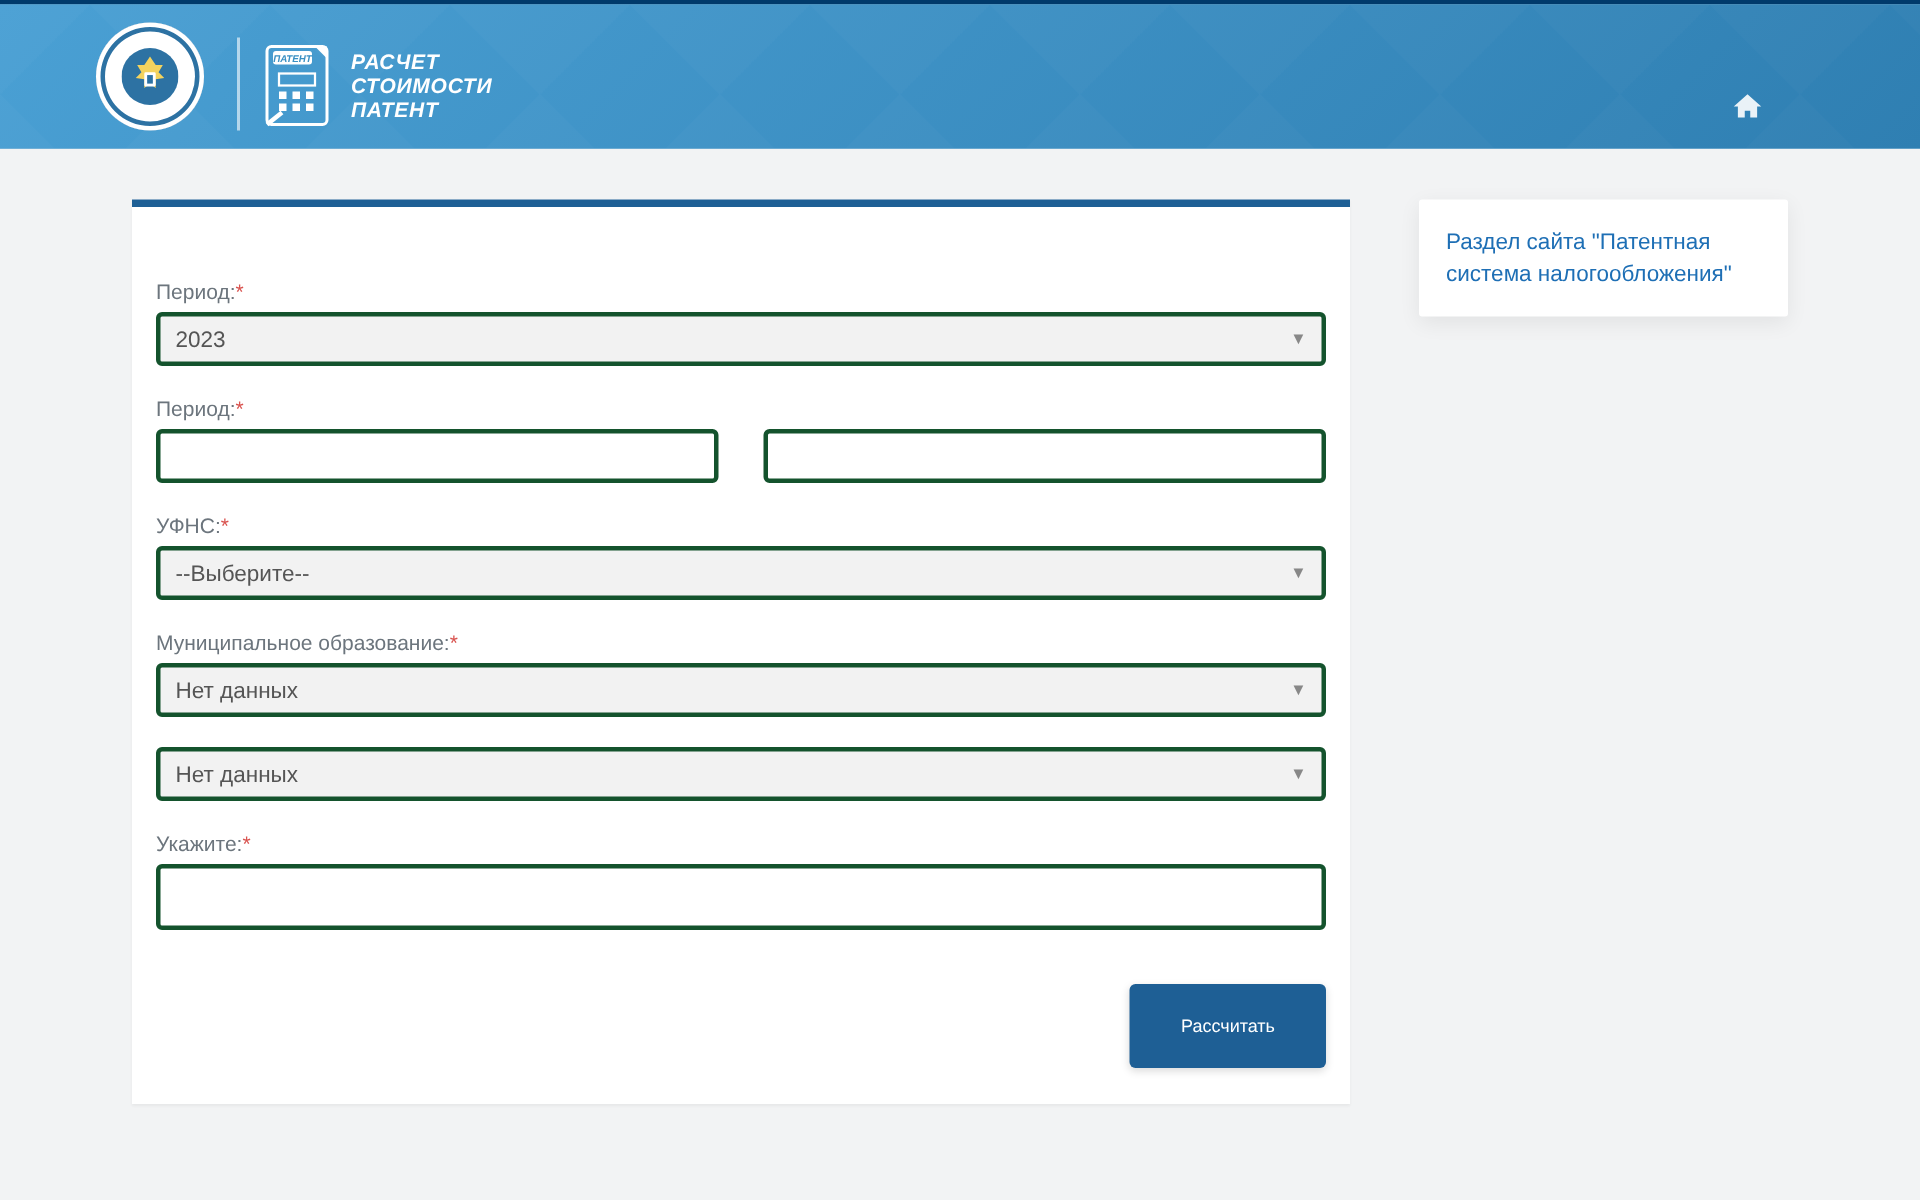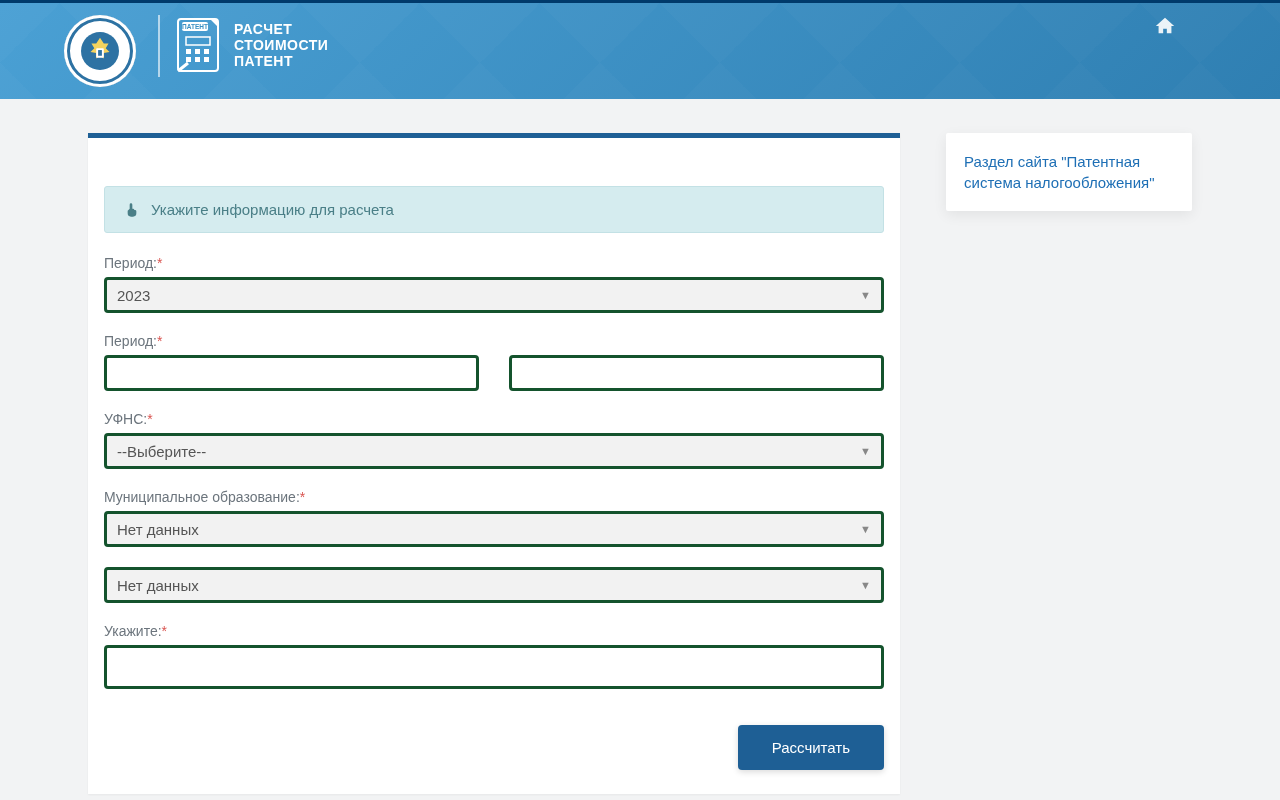--- a/index.html
+++ b/index.html
@@ -15,21 +15,21 @@
     position: relative;
     overflow:hidden;
   }
   .header::before{
     content:"";position:absolute;inset:0;
     background:
       linear-gradient(45deg, rgba(255,255,255,.02) 25%, transparent 25%, transparent 75%, rgba(255,255,255,.02) 75%),
       linear-gradient(-45deg, rgba(255,255,255,.02) 25%, transparent 25%, transparent 75%, rgba(255,255,255,.02) 75%);
     background-size:120px 120px;
   }
-  .header-inner { max-width: 1120px; margin: 0 auto; width: 100%; display: flex; align-items: flex-start; padding-left: 8px;position:relative;}
+  .header-inner { max-width: 1120px; margin: 0 auto; width: 100%; display: flex; align-items: flex-end; padding-left: 8px;position:relative;font-style:italic;}
   .logo-emblem {
     width: 72px; height: 72px; border-radius: 50%;
     background: #fff;
     display: flex; align-items: center; justify-content: center;
     margin-right: 16px;
     position:relative;
     box-shadow: inset 0 0 0 3px #fff, inset 0 0 0 6px #2d72a3;
   }
   .logo-emblem svg { width: 38px; height: 38px; }
   .vline1 { width: 2px; height: 62px; background: rgba(255,255,255,.6); margin: 0 14px 0 6px; }
@@ -57,21 +57,21 @@
   }
   .select { background:#f2f2f2; display:flex; align-items:center; justify-content:space-between; cursor:pointer;}
   .select .caret { color:#888; font-size:11px;}
   .two-col { display:flex; gap:30px;}
   .two-col .input { flex:1; }
   .big-input { height:44px; }
 
   .btn-row { display:flex; justify-content:flex-end; margin-top:36px;}
   .btn {
     background:#1e5f95; color:#fff; border:none; border-radius:4px;
-    padding:0 34px; height:45px; font-size:15px; cursor:pointer;
+    padding:0 34px; height:56px; font-size:12px; cursor:pointer;
     box-shadow:0 2px 6px rgba(0,0,0,.15);
   }
 </style>
 </head>
 <body>
 
 <div class="topbar-line"></div>
 
 <div class="header">
   <div class="header-inner">
@@ -111,26 +111,20 @@
       <svg viewBox="0 0 24 24" fill="currentColor">
           <path d="M12 3 L2 12 h3 v8 h5 v-5 h4 v5 h5 v-8 h3 z"></path>
         </svg>
     </a>
   </div>
 </div>
 
 <div class="page">
   <div class="main-card">
 
-    <div class="info-banner">
-      <svg viewBox="0 0 24 24" fill="currentColor">
-        <path d="M9 2a2 2 0 0 1 2 2v6h1a2 2 0 0 1 2 2h1a2 2 0 0 1 2 2v3a5 5 0 0 1-5 5H9a5 5 0 0 1-5-5v-4l3-3V4a2 2 0 0 1 2-2z"></path>
-      </svg>
-      <span>Укажите информацию для расчета</span>
-    </div>
 
     <div class="form-group">
       <label class="label">
         <span>Период:</span><span class="req">*</span>
       </label>
       <div class="select">
         <span>2023</span>
         <span class="caret">▼</span>
       </div>
     </div>

